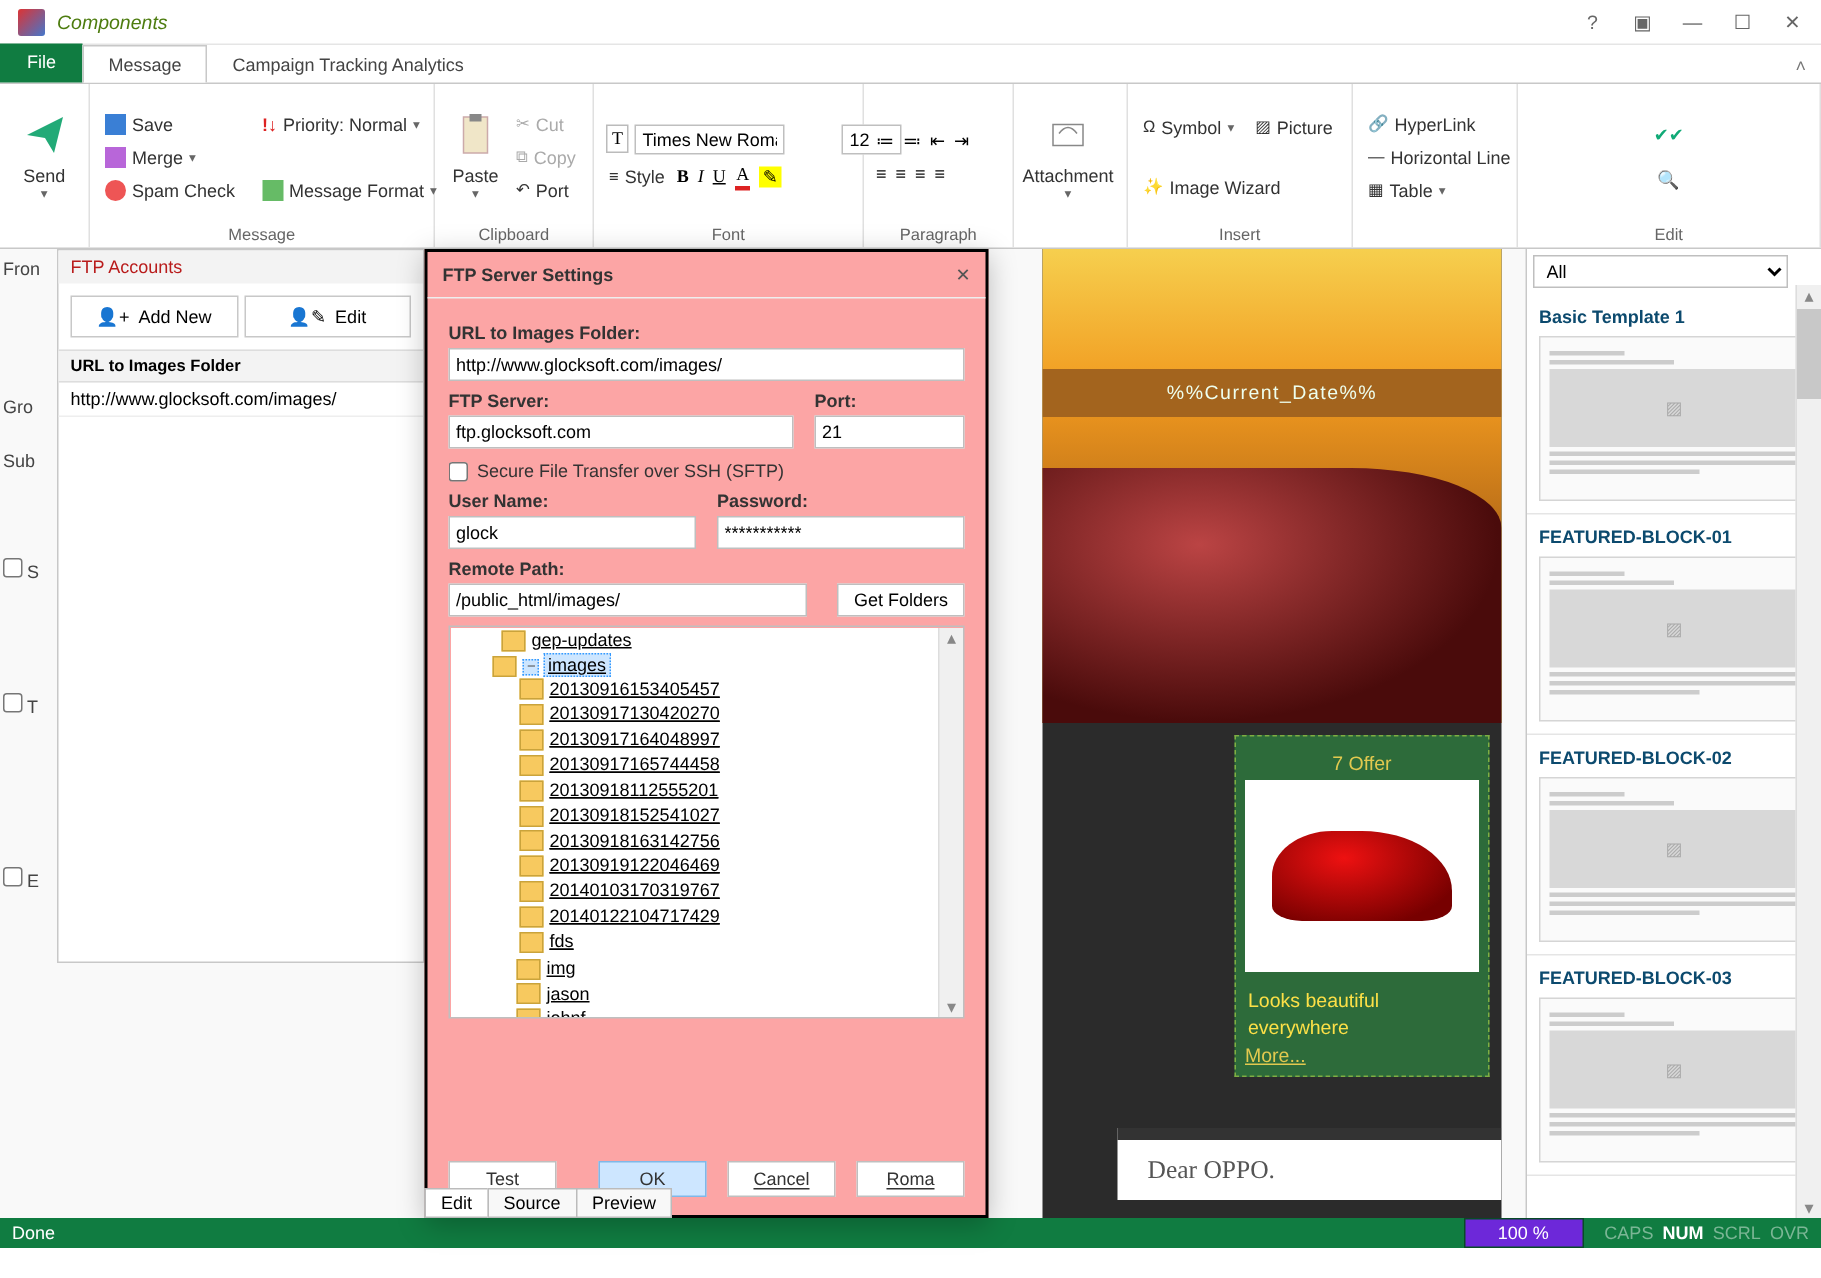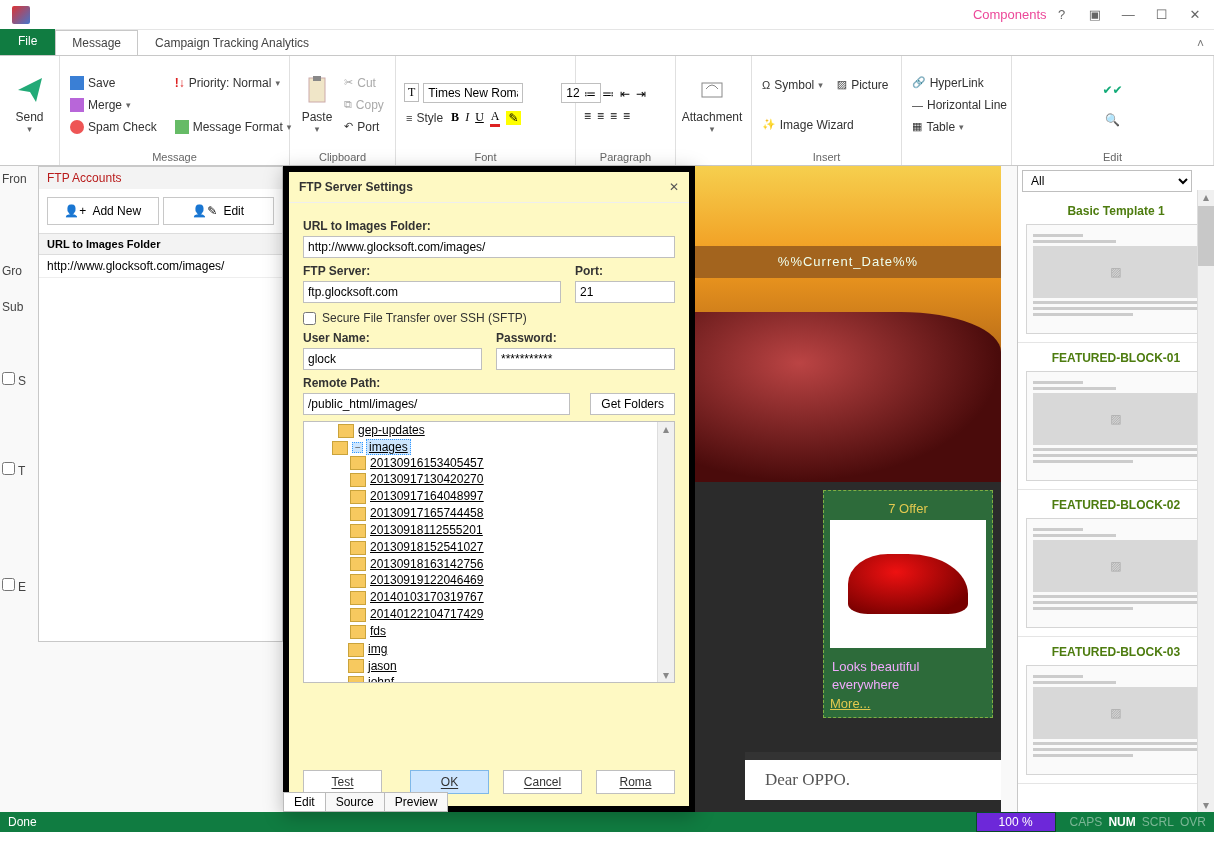--- a/index.html
+++ b/index.html
@@ -1,21 +1,21 @@
 <!DOCTYPE html>
 <html><head>
 <meta charset="utf-8">
 <style>
 * { box-sizing: border-box; margin: 0; padding: 0; font-family: "Segoe UI", Tahoma, Arial, sans-serif; font-size: 12px; }
 body { background: #fff; width: 1214px; height: 852px; overflow: hidden; position: relative; }
 
 
 .titlebar { height: 30px; background: #fff; border-bottom: 1px solid #e5e5e5; display: flex; align-items: center; padding: 0 4px; }
 .titlebar .appicon { width: 18px; height: 18px; background: linear-gradient(135deg,#d33,#47c); margin: 0 8px; border-radius: 2px; }
-.titlebar .title { flex: 1; text-align: right; color: #ec4899; font-size: 13px; }
+.titlebar .title { flex: 1; text-align: left; color: #4d7c0f; font-size: 13px; font-style: italic; }
 .titlebar .winbtns button { width: 30px; height: 24px; border: none; background: transparent; color: #666; font-size: 13px; }
 
 
 .tabbar { height: 26px; display: flex; align-items: flex-end; border-bottom: 1px solid #c8c8c8; }
 .filetab { background: #107c41; color: #fff; padding: 5px 18px; height: 26px; }
 .tab { padding: 5px 16px; color: #444; border: 1px solid transparent; border-bottom: none; }
 .tab.active { border-color: #c8c8c8; background: #fff; }
 .collapse-arrow { margin-left: auto; padding: 4px 10px; color: #777; }
 
 
@@ -39,21 +39,21 @@
 
 
 .ftp-panel { position: absolute; left: 38px; top: 0; width: 245px; height: 476px; background: #fff; border: 1px solid #c8c8c8; }
 .ftp-panel .hdr { background: #f3f3f3; padding: 4px 8px; color: #b91c1c; }
 .ftp-panel .btnrow { display:flex; gap:4px; padding:8px; }
 .ftp-panel .btnrow button { flex:1; border:1px solid #c8c8c8; background:#fff; padding:6px 4px; display:flex; align-items:center; justify-content:center; gap:6px;}
 .ftp-panel .gridhdr { background:#f3f3f3; border-top:1px solid #ddd; border-bottom:1px solid #ddd; padding:4px 8px; font-weight:bold; font-size:11px;}
 .ftp-panel .gridrow { padding:4px 8px; font-size:12px; border-bottom:1px solid #eee;}
 
 
-.dialog { position:absolute; left:283px; top:0; width:412px; height:646px; background:#fef9c3; border:6px solid #000000; box-shadow:0 4px 18px rgba(0,0,0,.25); }
+.dialog { position:absolute; left:283px; top:0; width:376px; height:646px; background:#fca5a5; border:2px solid #000000; box-shadow:0 4px 18px rgba(0,0,0,.25); }
 .dialog .titlebar2 { display:flex; align-items:center; padding:8px 10px; border-bottom:1px solid #eee;}
 .dialog .titlebar2 .ttl { font-weight:bold; flex:1; color:#333;}
 .dialog .titlebar2 .close { cursor:pointer; color:#555;}
 .dialog .body { padding:10px 14px; }
 .dialog label { display:block; font-weight:bold; color:#333; margin-top:6px; margin-bottom:3px; font-size:12px;}
 .dialog .row2 { display:flex; gap:14px; }
 .dialog .row2 > div { flex:1; }
 .dialog input[type=text], .dialog input[type=password] { width:100%; height:22px; }
 .dialog .chk { display:flex; align-items:center; gap:6px; margin-top:8px; font-weight:normal; color:#333;}
 .dialog .getfolders { border:1px solid #bfbfbf; background:#fff; padding:3px 10px; }
@@ -73,34 +73,34 @@
 .preview .icons { position:absolute; right:4px; top:2px; display:flex; gap:4px;}
 .preview .icons span { width:20px; height:18px; background:#eee; border:1px solid #aaa; display:inline-flex; align-items:center; justify-content:center; font-size:11px;}
 .email { background:#e8a60a; margin:0; }
 .email .hero { height:316px; background:linear-gradient(180deg,#f6cf4e 0%,#f19a1f 30%,#6b2e0e 100%); position:relative;}
 .email .datebar { position:absolute; top:80px; left:0; right:0; height:32px; background:#a3641e; color:#efe; text-align:center; line-height:32px; font-size:13px; letter-spacing:1px;}
 .email .carbody { position:absolute; bottom:0; left:-30px; right:0; height:170px; background:radial-gradient(ellipse at 40% 30%, #b44 0%, #4a0b0b 70%); border-top-right-radius:100px 40px;}
 .offer { position:absolute; right:8px; top:324px; width:170px; border:1px dashed #7fae43; background:#2d6b3a; padding:6px;}
 .offer .ot { color:#e2c94f; text-align:center; padding:4px; font-size:13px;}
 .offer .carimg { height:128px; background:#fff; display:flex; align-items:center; justify-content:center;}
 .offer .redcar { width:120px; height:60px; background:radial-gradient(ellipse at 40% 30%, #e11 0%, #700 80%); border-radius:40px 60px 20px 20px / 30px 40px 10px 10px;}
-.offer .txt { color:#f0abfc; font-size:13px; padding:10px 2px 2px 2px; line-height:1.4;}
+.offer .txt { color:#fde047; font-size:13px; padding:10px 2px 2px 2px; line-height:1.4;}
 .offer .more { color:#e2c94f; text-decoration:underline; font-size:13px;}
 .dear { position:absolute; bottom:12px; left:50px; right:0; background:#fff; padding:10px 20px; font-family:"Times New Roman",serif; font-size:17px; color:#555; border-top:8px solid #333;}
 
 
 .viewtabs { position:absolute; left:283px; bottom:0; display:flex; }
 .viewtabs div { border:1px solid #bbb; background:#f8f8f8; padding:2px 10px; font-size:12px; margin-right:-1px;}
 .viewtabs div.active { background:#fff; }
 
 
 .templates { position:absolute; right:0; top:0; width:197px; height:646px; background:#fff; border-left:1px solid #c8c8c8; overflow-y:auto; }
 .templates .combo { width:170px; margin:4px; }
 .templates .card { border-bottom:1px solid #e5e5e5; padding:8px;}
-.templates .card .name { text-align:center; font-weight:bold; font-size:12px; color:#4d7c0f; margin-bottom:6px;}
+.templates .card .name { font-weight:bold; font-size:12px; color:#0c4a6e; margin-bottom:6px;}
 .templates .thumb { height:110px; border:1px solid #d5d5d5; background:#fafafa; padding:6px; position:relative;}
 .templates .thumb .imgbox { background:#d8d8d8; height:52px; display:flex; align-items:center; justify-content:center; color:#aaa;}
 .templates .thumb .lines div { height:3px; background:#ccc; margin:3px 0; }
 .templates .scroll { position:absolute; right:0; top:24px; bottom:0; width:17px; background:#f0f0f0; border-left:1px solid #ddd;}
 
 
 .statusbar { height:20px; background:#107c41; color:#fff; display:flex; align-items:center; padding:0 8px; font-size:11px;}
 .statusbar .spacer { flex:1; }
 .statusbar .zoom { background:#6d28d9; padding:2px 22px; margin:0 14px; border:1px solid #084a27;}
 .statusbar span.dim { color:#7bb695; }

